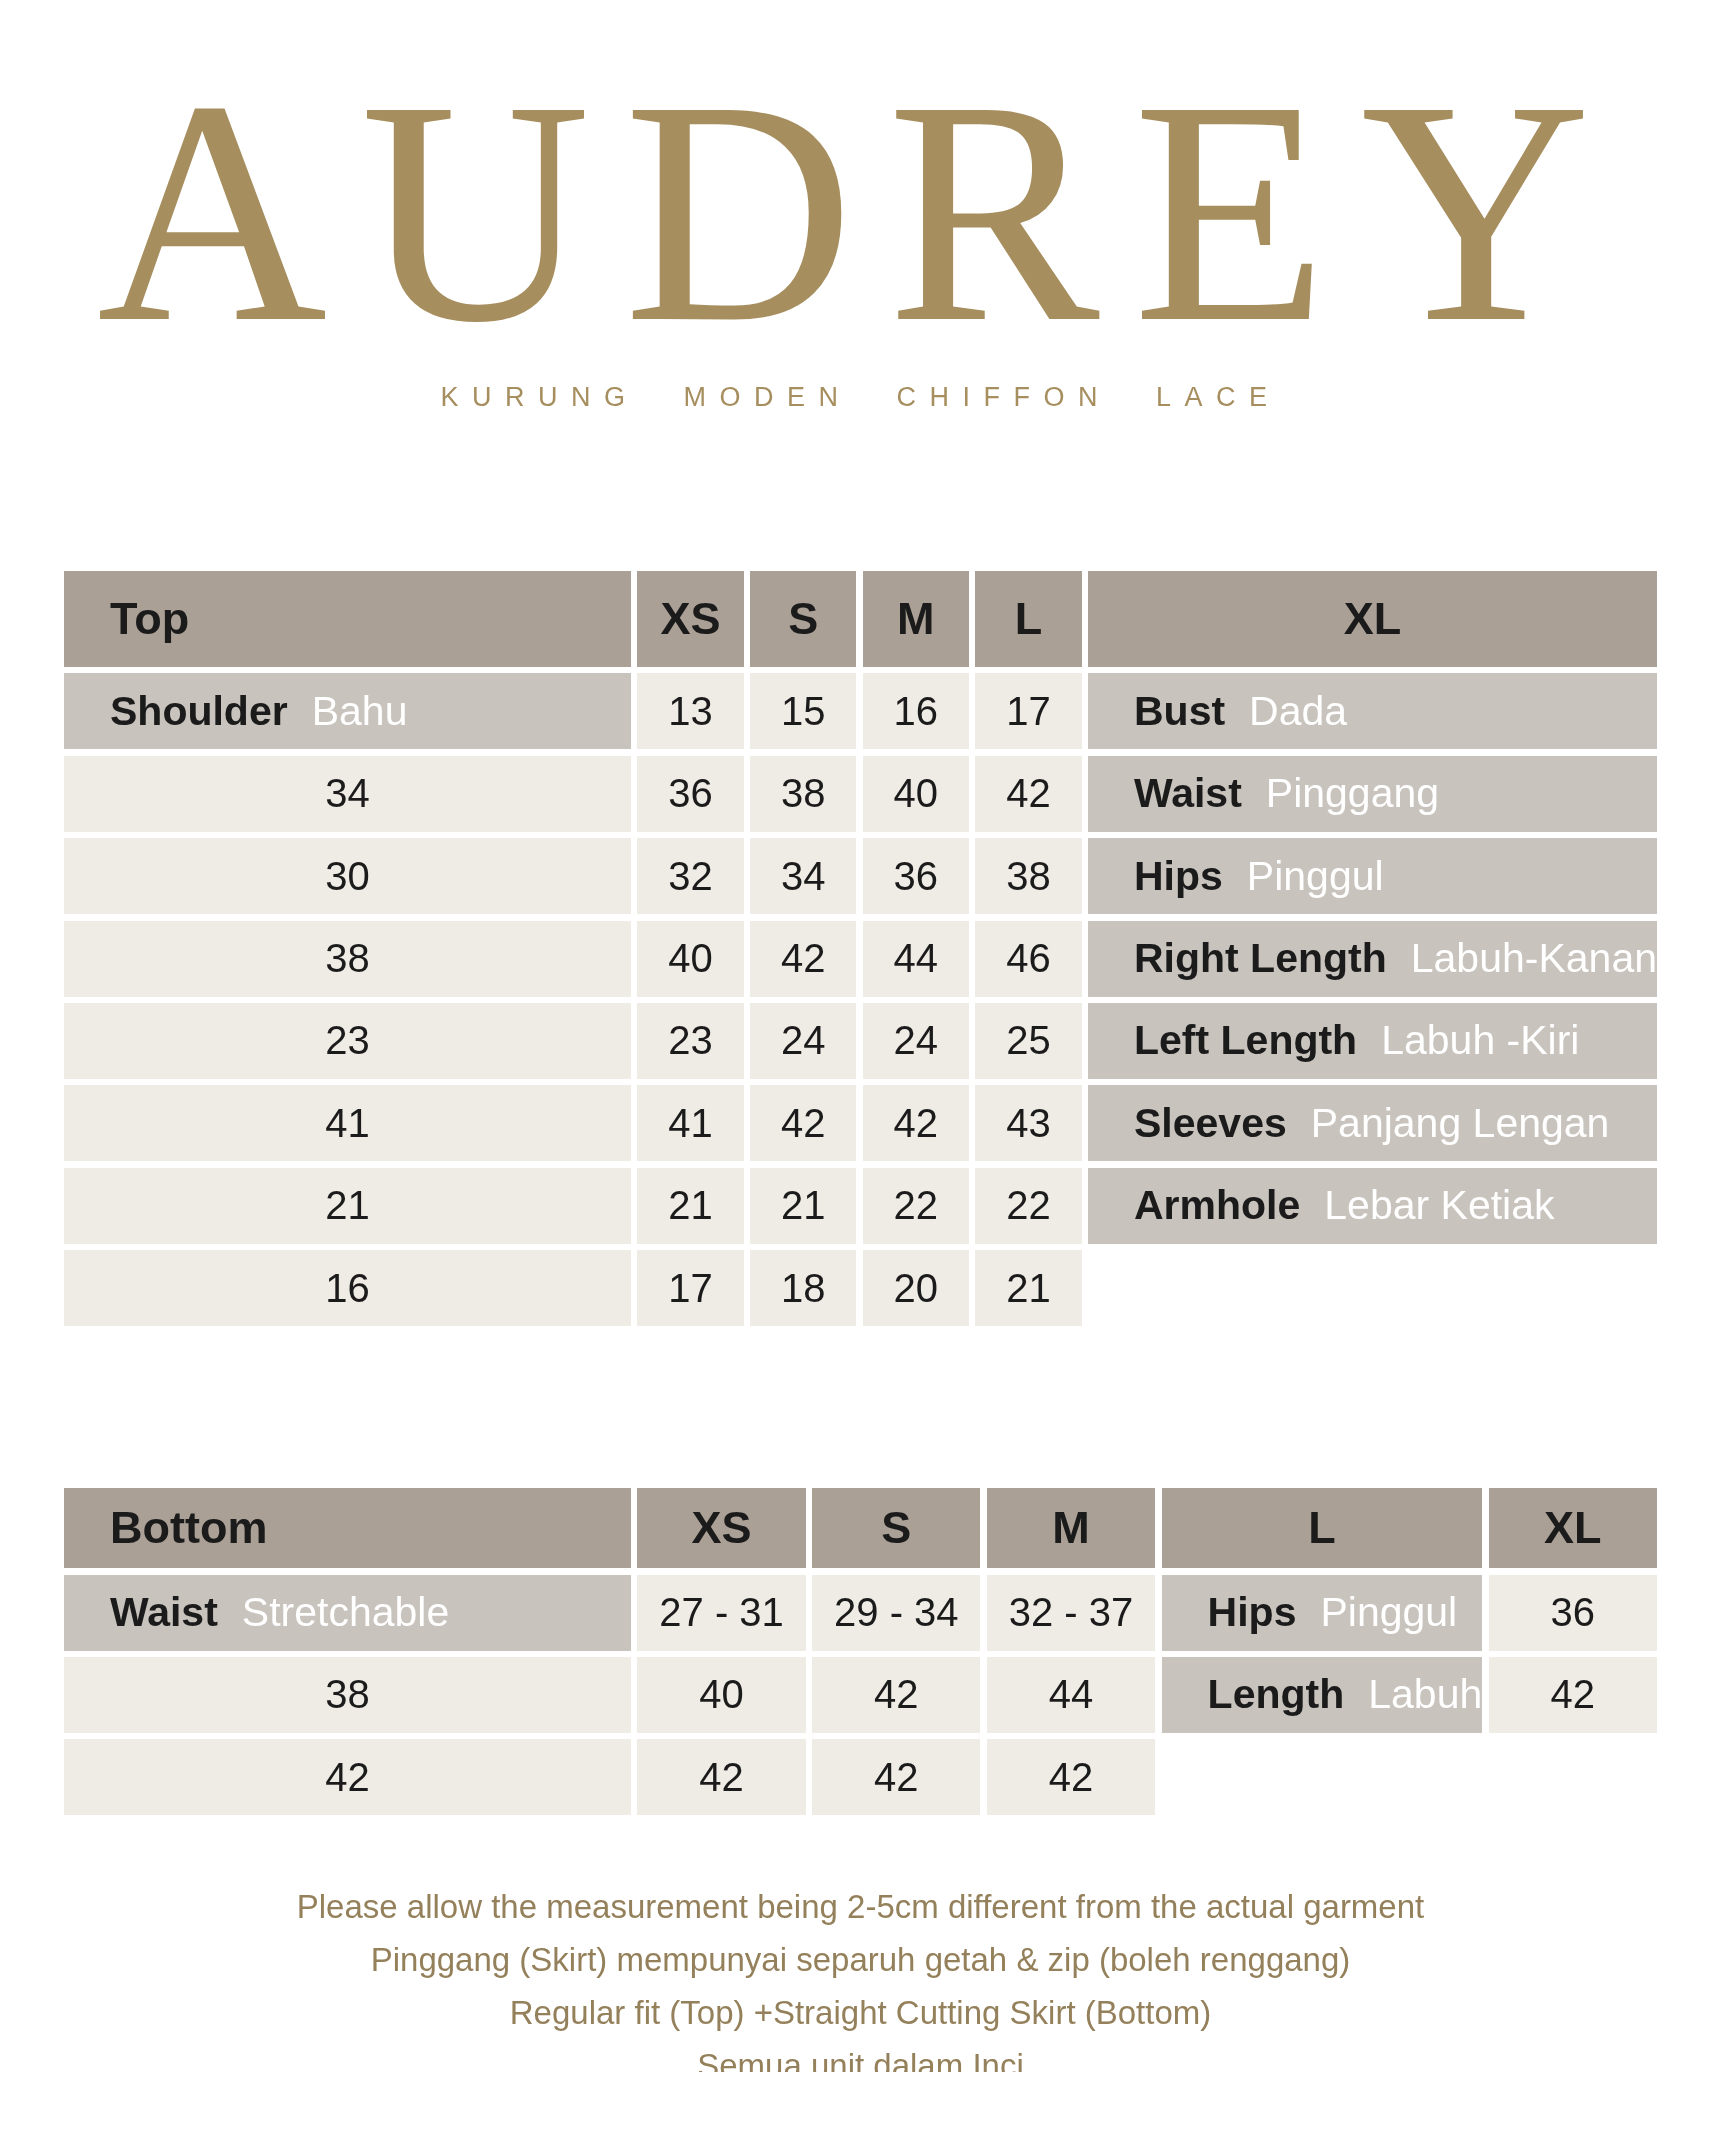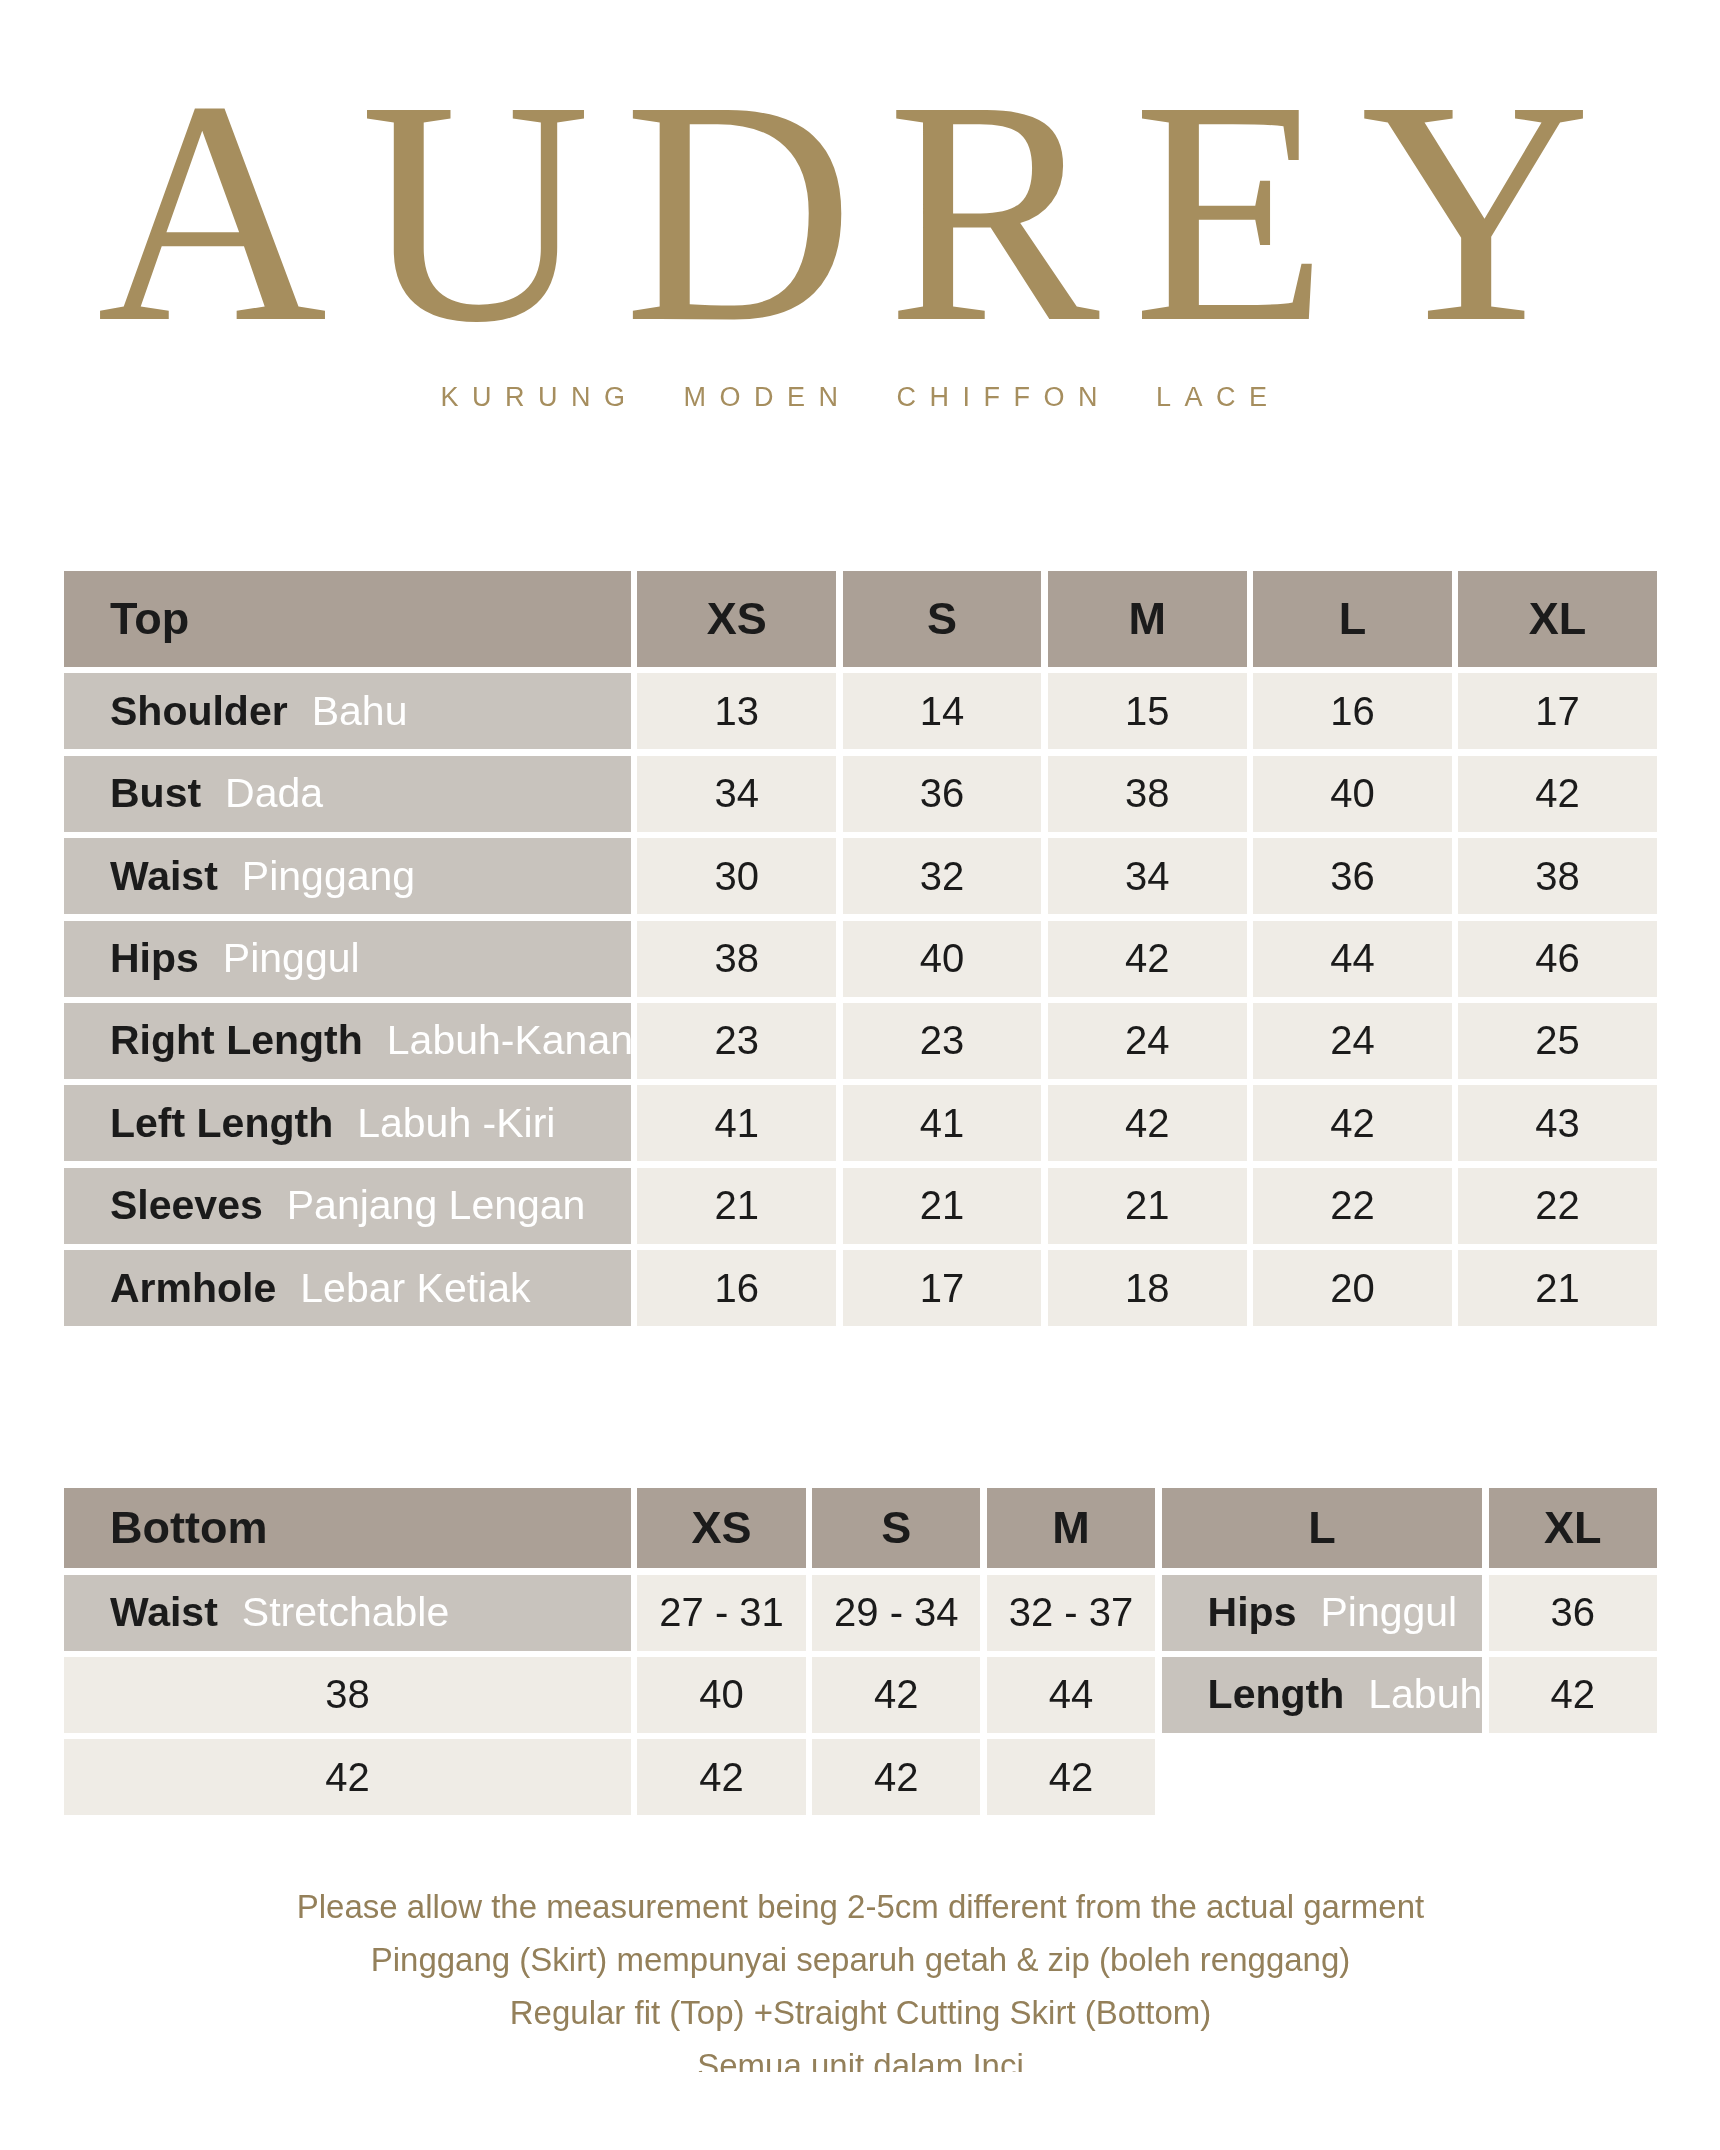--- a/index.html
+++ b/index.html
@@ -121,21 +121,20 @@
         <div class="cell hcell size-col">XS</div>
         <div class="cell hcell size-col">S</div>
         <div class="cell hcell size-col">M</div>
         <div class="cell hcell size-col">L</div>
         <div class="cell hcell size-col">XL</div>
         <div class="cell lcell">
           <span class="lbl">Shoulder</span>
           <span class="lbl-alt">Bahu</span>
         </div>
         <div class="cell vcell">13</div>
-        <div class="cell vcell">14</div>
         <div class="cell vcell">15</div>
         <div class="cell vcell">16</div>
         <div class="cell vcell">17</div>
         <div class="cell lcell">
           <span class="lbl">Bust</span>
           <span class="lbl-alt">Dada</span>
         </div>
         <div class="cell vcell">34</div>
         <div class="cell vcell">36</div>
         <div class="cell vcell">38</div>

